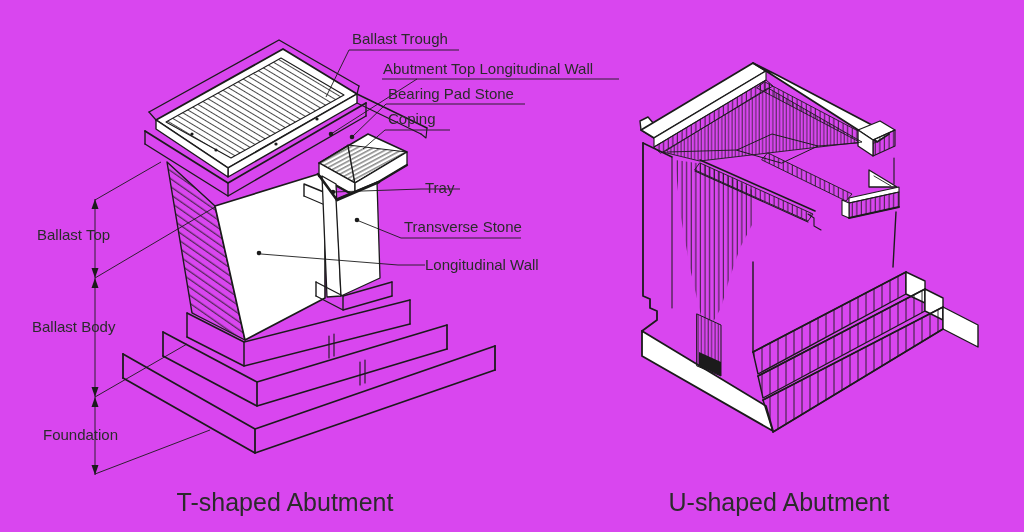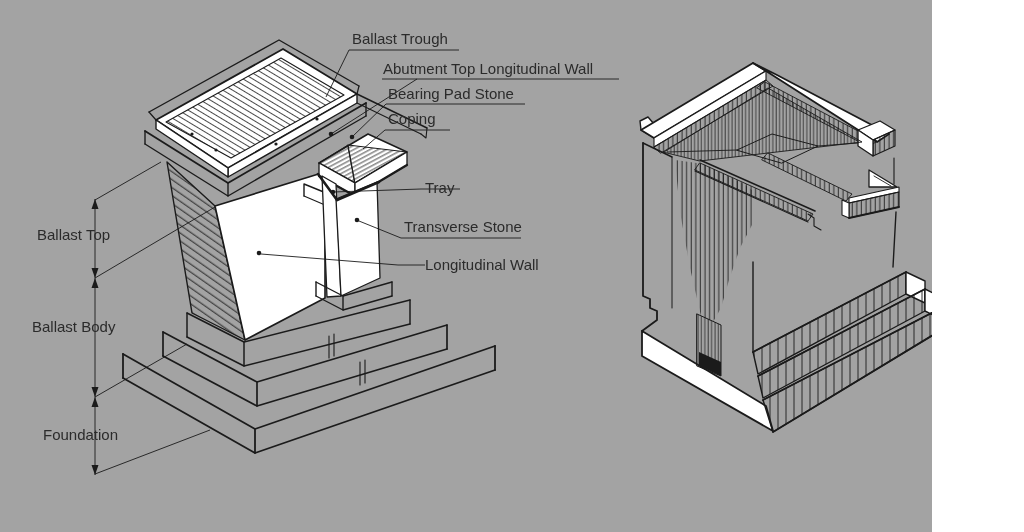--- a/index.html
+++ b/index.html
@@ -1,16 +1,16 @@
 <!DOCTYPE html>
 <html><head>
 <meta charset="utf-8">
 <style>
   html,body{margin:0;padding:0;background:#fff;}
-  .stage{position:relative;width:932px;height:532px;background:#a3a3a3;overflow:hidden;
+  .stage{position:relative;width:1024px;height:532px;background:#d946ef;overflow:hidden;
          font-family:"Liberation Sans",sans-serif;}
   .stage svg{position:absolute;left:0;top:0;}
   .lbl{position:absolute;font-size:15px;color:#2b2b2b;white-space:nowrap;line-height:1.1;}
   .caption{position:absolute;font-size:25px;color:#2b2b2b;white-space:nowrap;text-align:center;width:260px;}
 </style>
 </head>
 <body>
 
 <div class="stage">
 
@@ -203,13 +203,15 @@
   <div class="lbl" style="left:388px;top:86px">Bearing Pad Stone</div>
   <div class="lbl" style="left:388px;top:111px">Coping</div>
   <div class="lbl" style="left:425px;top:180px">Tray</div>
   <div class="lbl" style="left:404px;top:219px">Transverse Stone</div>
   <div class="lbl" style="left:425px;top:257px">Longitudinal Wall</div>
 
   <div class="lbl" style="left:37px;top:227px">Ballast Top</div>
   <div class="lbl" style="left:32px;top:319px">Ballast Body</div>
   <div class="lbl" style="left:43px;top:427px">Foundation</div>
 
+  <div class="caption" style="left:155px;top:488px">T-shaped Abutment</div>
+  <div class="caption" style="left:649px;top:488px">U-shaped Abutment</div>
 </div>
 
 </body></html>

